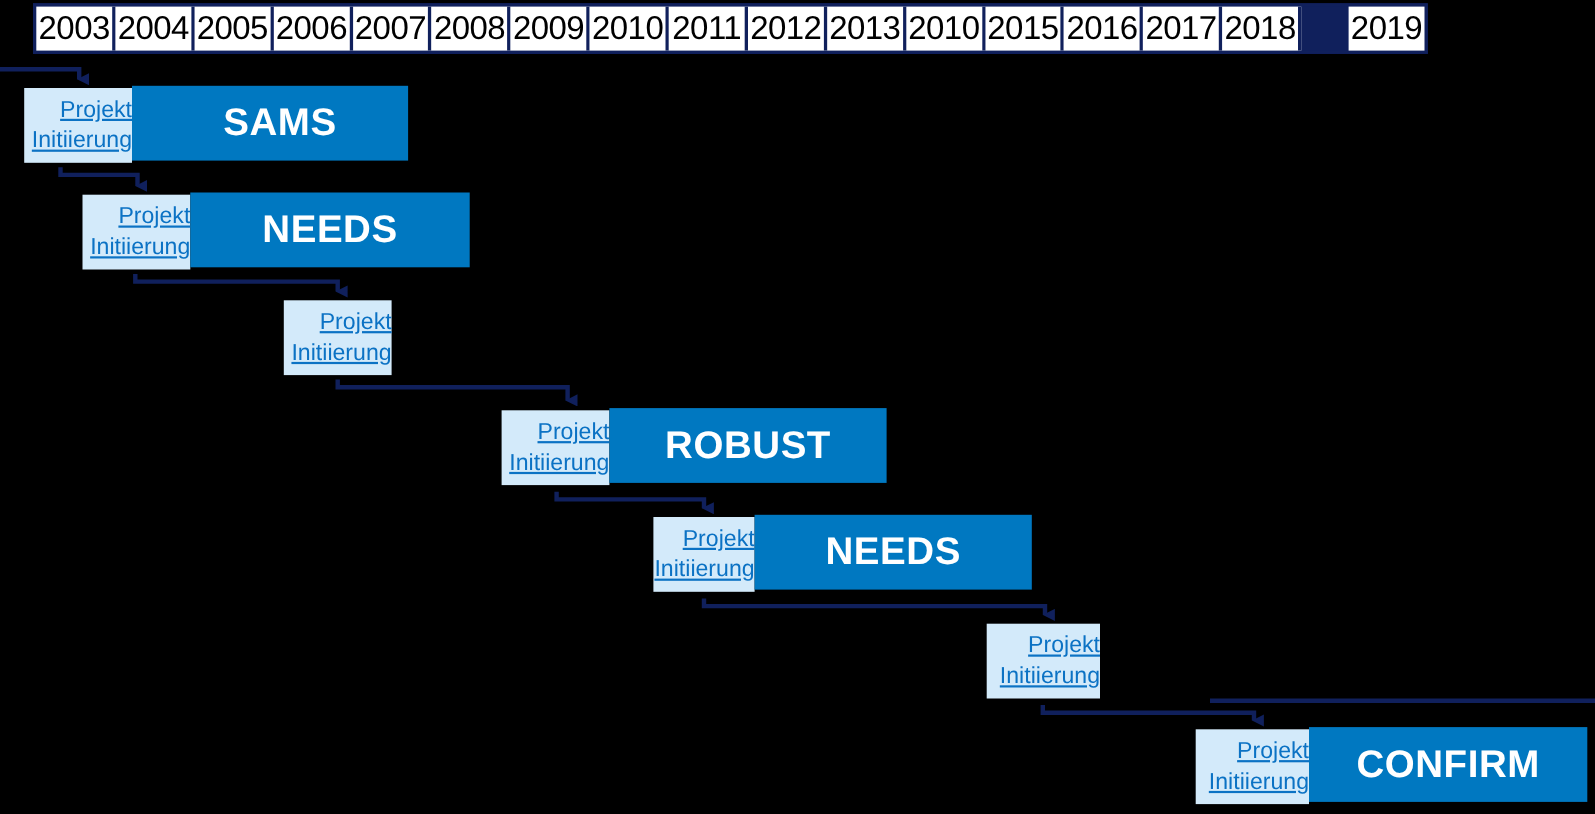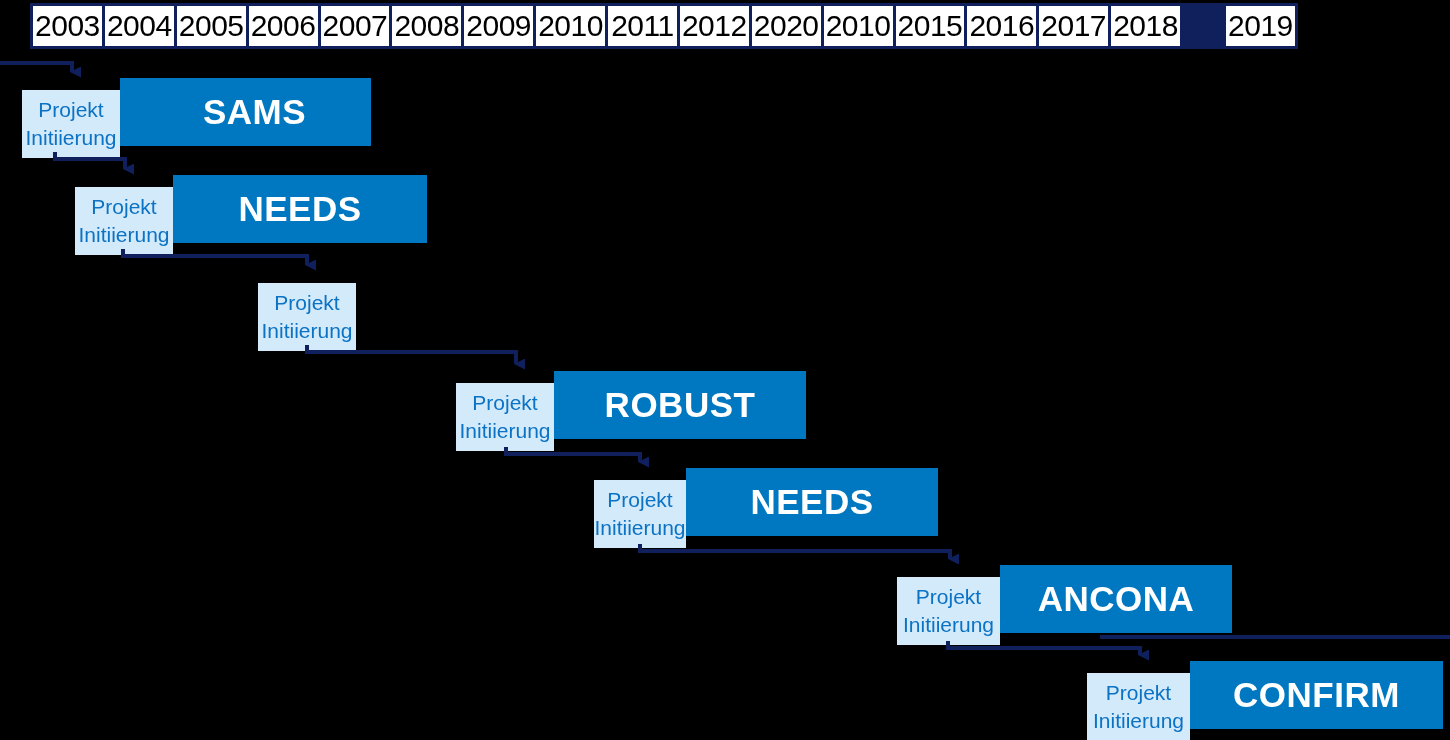--- a/index.html
+++ b/index.html
@@ -53,32 +53,33 @@
   .year-cell:last-child { border-right: none; margin-left: 43px; }
 
   
   .row {
     position: absolute;
     height: 68px;
   }
   .init-box {
     position: absolute;
     left: 0;
-    top: 12px;
+    top: 2px;
     height: 100%;
     background: #d3eafa;
     color: #0b72c4;
     box-sizing: border-box;
     display: flex;
     flex-direction: column;
-    align-items: center;
+    align-items: flex-end;
     justify-content: center;
     font-size: 21px;
     line-height: 28px;
     white-space: nowrap;
+    text-decoration: underline;
   }
   .init-box .ln {
     display: block;
     text-align: center;
   }
   .project-bar {
     position: absolute;
     top: 0;
     height: 100%;
     background: #0078c1;
@@ -111,21 +112,21 @@
       <div class="year-cell">2003</div>
       <div class="year-cell">2004</div>
       <div class="year-cell">2005</div>
       <div class="year-cell">2006</div>
       <div class="year-cell">2007</div>
       <div class="year-cell">2008</div>
       <div class="year-cell">2009</div>
       <div class="year-cell">2010</div>
       <div class="year-cell">2011</div>
       <div class="year-cell">2012</div>
-      <div class="year-cell">2020</div>
+      <div class="year-cell">2013</div>
       <div class="year-cell">2010</div>
       <div class="year-cell">2015</div>
       <div class="year-cell">2016</div>
       <div class="year-cell">2017</div>
       <div class="year-cell">2018</div>
       <div class="year-cell">2019</div>
     </div>
 
   <div id="rows-container">
       <div class="row" style="left: 0px; top: 78px; height: 68px; width: 1450px;">
@@ -160,21 +161,20 @@
           <span class="ln">Projekt</span>
           <span class="ln">Initiierung</span>
         </div>
         <div class="project-bar" style="left: 686px; width: 252px;">NEEDS</div>
       </div>
       <div class="row" style="left: 0px; top: 565px; height: 68px; width: 1450px;">
         <div class="init-box" style="left: 897px; width: 103px;">
           <span class="ln">Projekt</span>
           <span class="ln">Initiierung</span>
         </div>
-        <div class="project-bar" style="left: 1000px; width: 232px;">ANCONA</div>
       </div>
       <div class="row" style="left: 0px; top: 661px; height: 68px; width: 1450px;">
         <div class="init-box" style="left: 1087px; width: 103px;">
           <span class="ln">Projekt</span>
           <span class="ln">Initiierung</span>
         </div>
         <div class="project-bar" style="left: 1190px; width: 253px;">CONFIRM</div>
       </div>
     </div>
 

